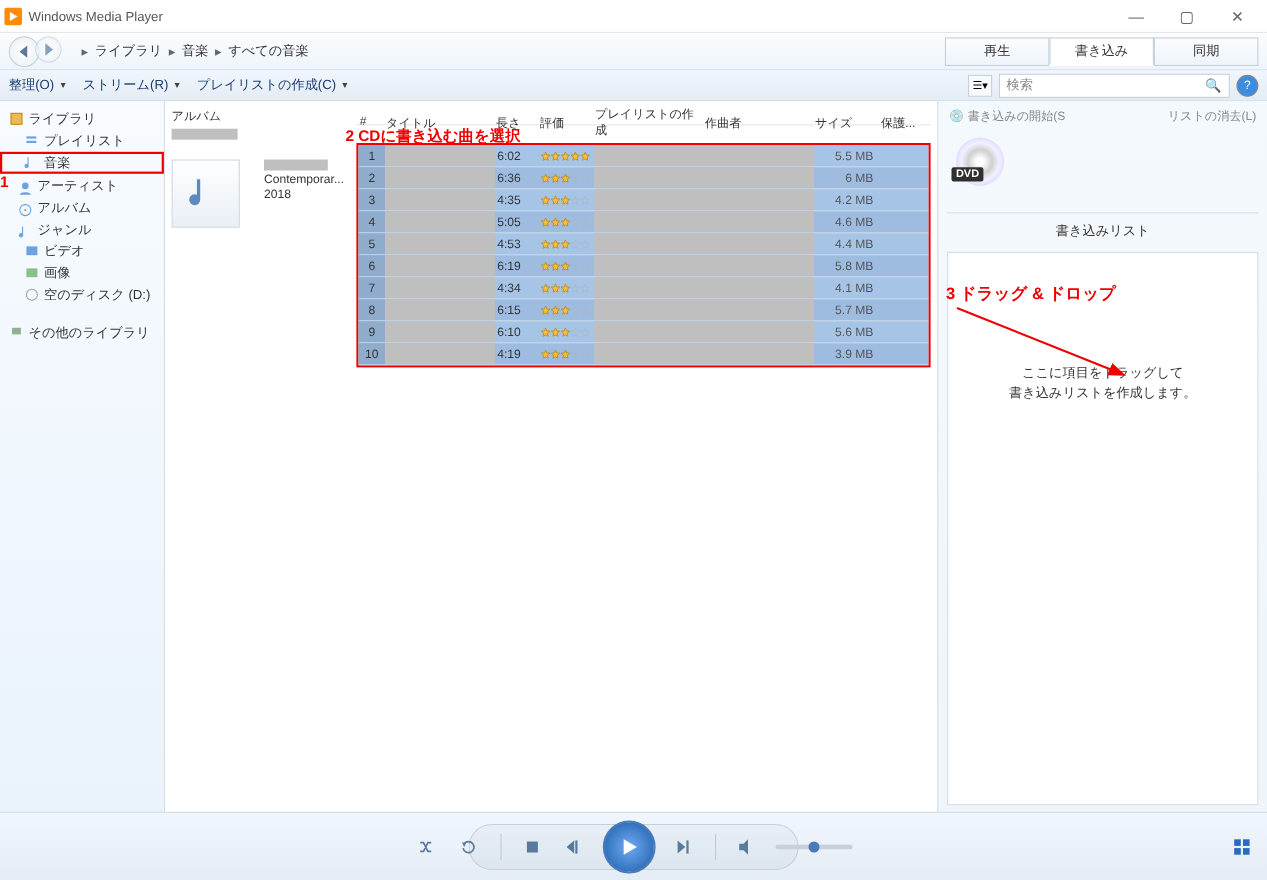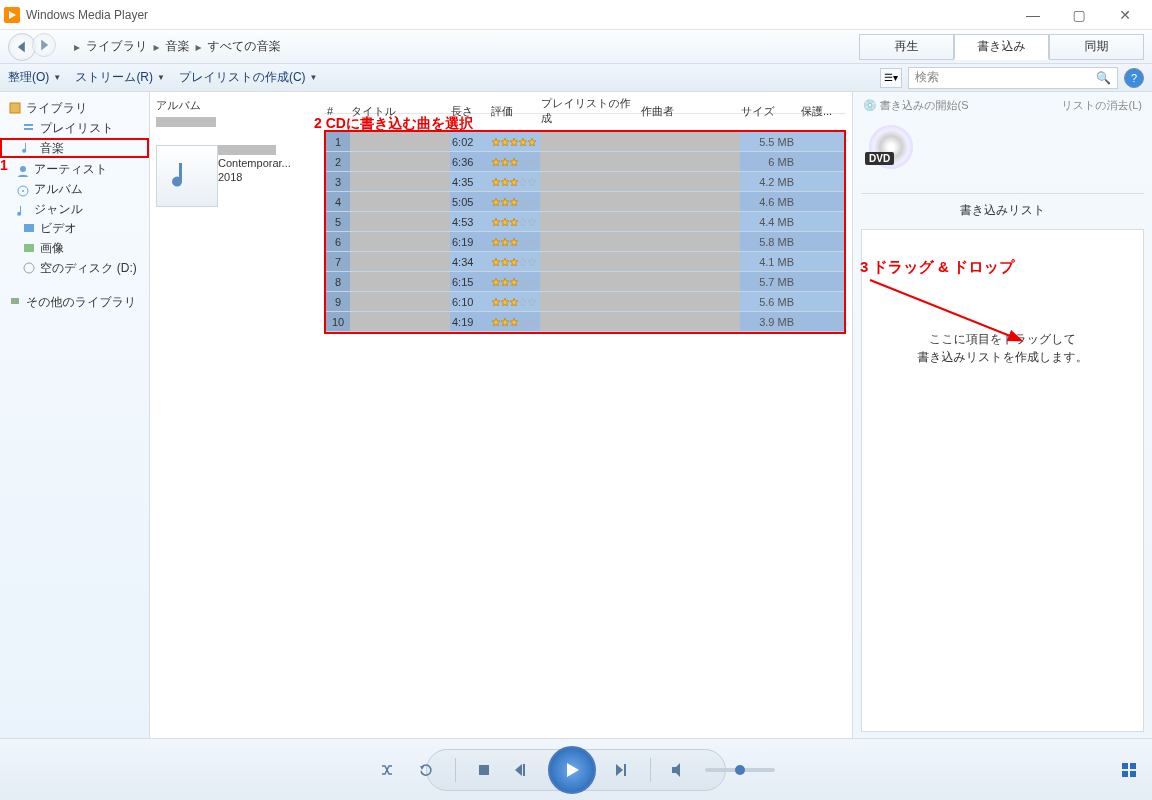--- a/index.html
+++ b/index.html
@@ -39,21 +39,21 @@
 .sidebar-item.sub2 { padding-left: 16px; align-items: flex-end; }
 .sidebar-item svg, .sidebar-item .glyph { width: 14px; height: 14px; margin-right: 4px; flex: 0 0 14px; }
 .sidebar-item.music { border: 2px solid #e00; padding-left: 20px; }
 
 .content { flex: 1; background: #fff; display: flex; padding: 4px 6px; gap: 8px; }
 
 .albumcol { width: 160px; }
 .colhead { font-size: 11px; color: #333; padding: 2px 0 4px; }
 .albumcover { width: 62px; height: 62px; background: linear-gradient(#fff, #e8eff5); border: 1px solid #cdd7e0; display: flex; align-items: center; justify-content: center; margin-bottom: 4px; }
 .albumcover svg { width: 34px; height: 34px; fill: #5a8bc0; }
-.albblock { display: flex; gap: 0; margin-top: 18px; }
+.albblock { display: flex; gap: 22px; margin-top: 18px; }
 .albtexts { display: flex; flex-direction: column; gap: 2px; font-size: 11px; color: #333; }
 .albbar { width: 60px; height: 10px; background: #bfbfbf; margin-bottom: 2px; }
 .albartist { width: 58px; height: 10px; background: #bfbfbf; }
 
 .tracks { flex: 1; position: relative; }
 .thead { display: grid; grid-template-columns: 24px 100px 40px 50px 100px 100px 60px 36px; font-size: 11px; color: #333; border-bottom: 1px solid #e5e5e5; height: 18px; align-items: center; }
 .thead > div { padding-left: 3px; }
 .tracktable { border: 2px solid #e00; margin-top: 16px; }
 .trackrow { display: grid; grid-template-columns: 24px 100px 40px 50px 100px 100px 60px 36px; height: 20px; font-size: 11px; align-items: center; background: #a6c4e6; border-bottom: 1px solid #c5d5e8; }
 .trackrow:nth-child(even) { background: #9ebce0; }

